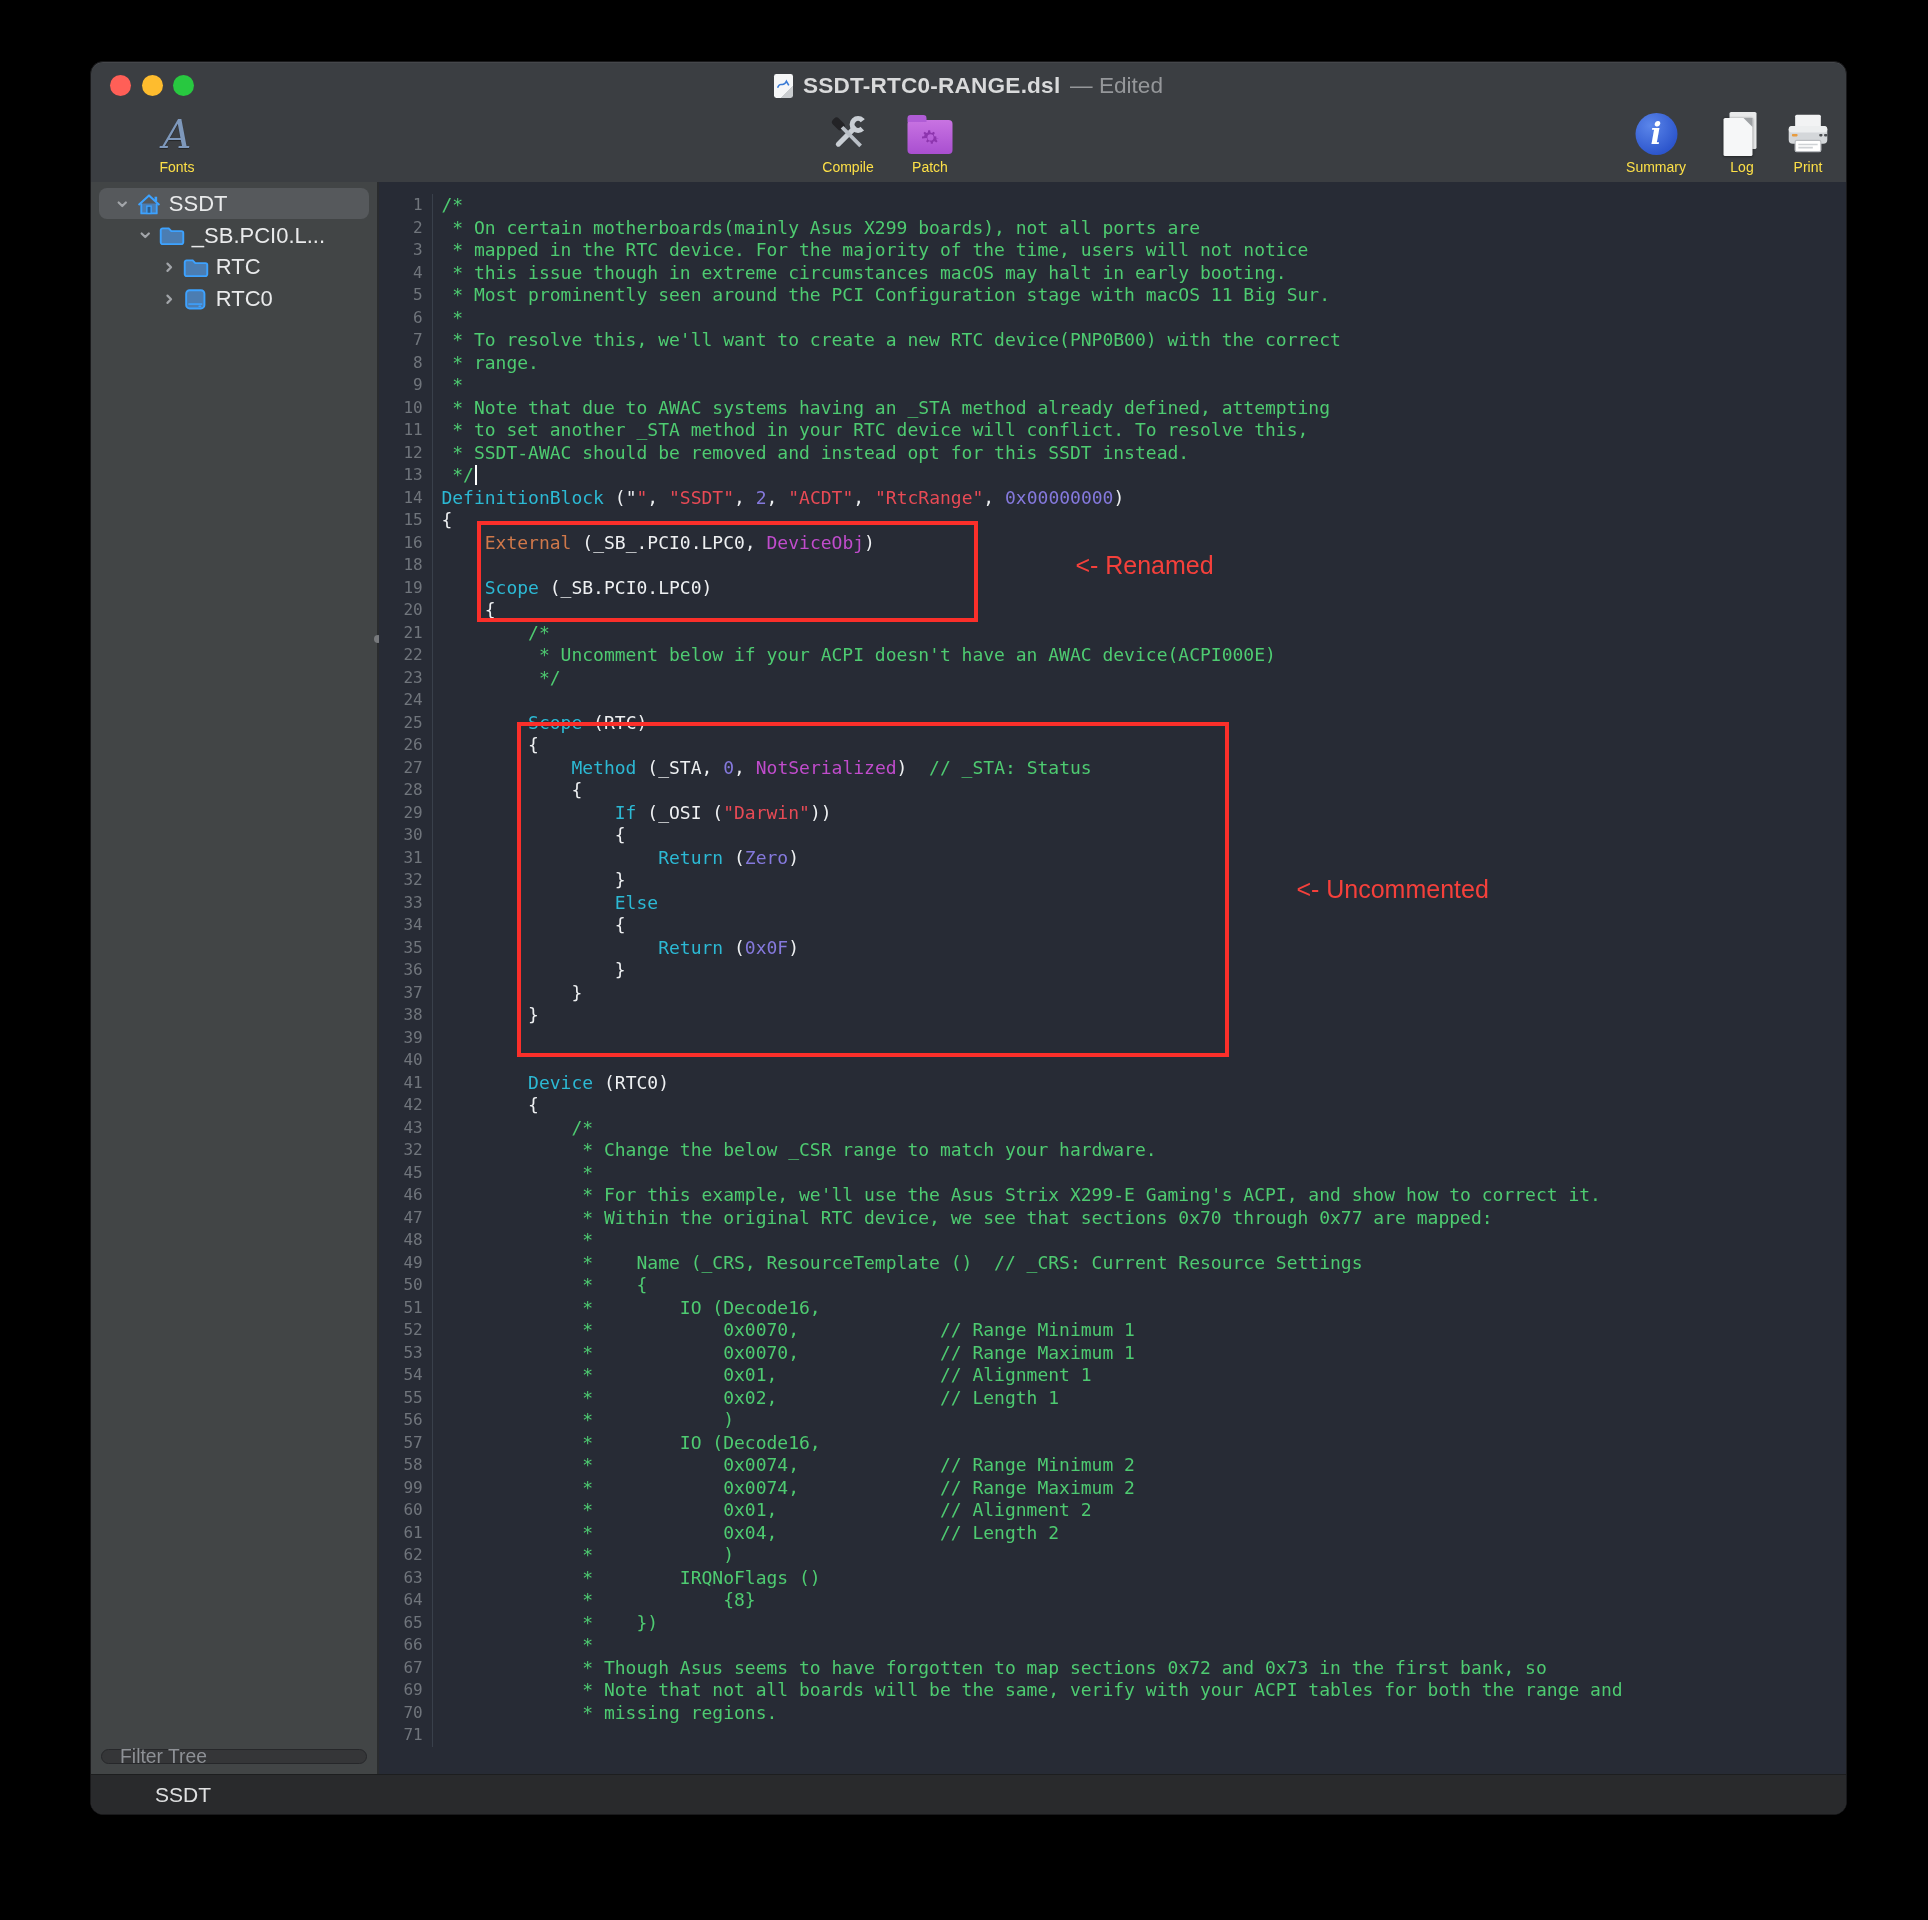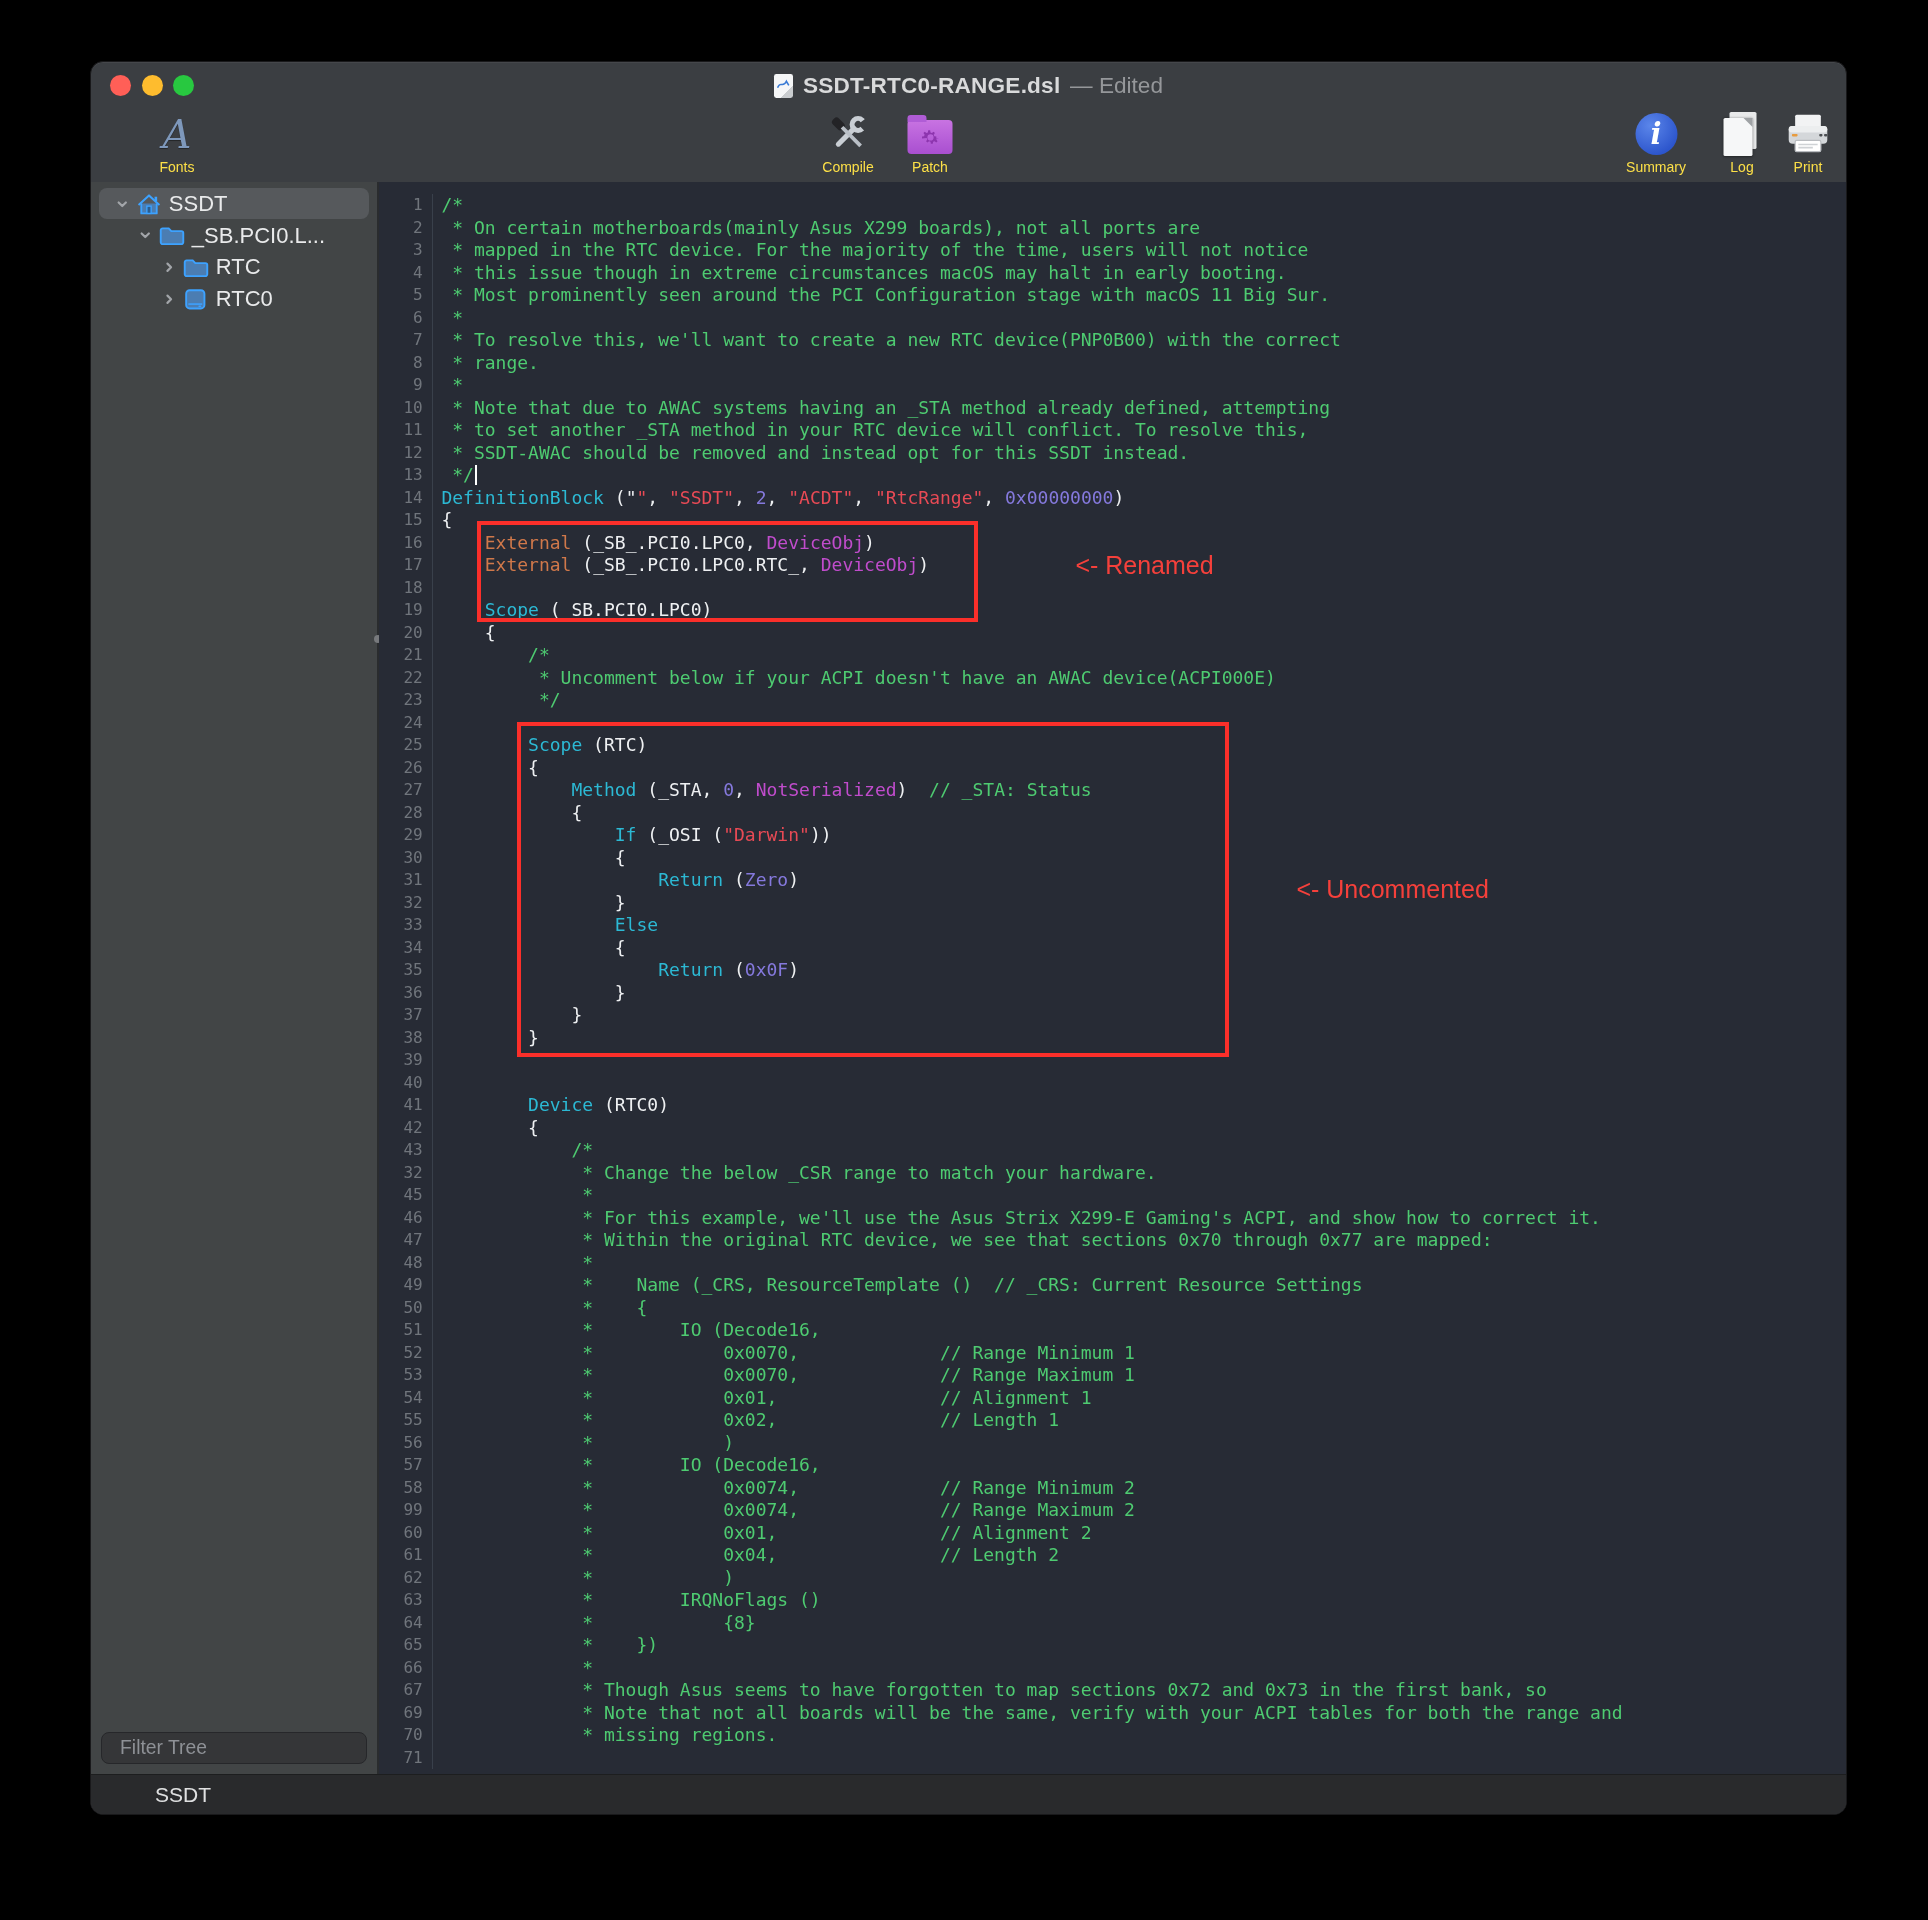--- a/index.html
+++ b/index.html
@@ -45,21 +45,21 @@
   .vdivider { width:2.4px; background:#2a2c2e; position:relative; }
   .splitdot { position:absolute; left:-3.2px; top:453px; width:8px; height:8px; border-radius:50%; background:#77797c; }
 
   .tree { flex:1 1 auto; padding-top:6.4px; overflow:hidden; }
   .trow { position:relative; height:31px; display:flex; align-items:center; margin:0 8px 0.8px 8px; border-radius:8px; }
   .trow.sel { background:#56595c; }
   .tchev { width:21px; display:flex; justify-content:center; flex:none; }
   .ticonbox { width:31px; display:flex; justify-content:center; flex:none; }
   .tlabeltxt { font-size:22px; color:#e9eaeb; white-space:nowrap; padding-left:4.8px; }
 
-  .filterwrap { flex:none; margin:4.8px 9.7px 9.7px 9.7px; height:32px; background:#353638; border:1.6px solid #26272a;
+  .filterwrap { flex:none; margin:4.8px 9.7px 9.7px 9.7px; height:15px; background:#353638; border:1.6px solid #26272a;
     border-radius:8px; display:flex; align-items:center; padding:0 12px; }
   .filterwrap input { flex:1; background:transparent; border:none; outline:none; font-size:19.3px; color:#e6e6e6; margin-left:6.4px; font-family:"Liberation Sans",sans-serif; }
   .filterwrap input::placeholder { color:#8e9196; }
 
   
   .editor { position:relative; flex:1; background:#272b35; overflow:hidden; }
   .codepane { position:absolute; inset:0; padding-top:12px; }
   .crow { display:flex; height:22.5px; white-space:pre; }
   .ln { flex:none; width:54px; padding-right:9.7px; text-align:right; font-family:"DejaVu Sans Mono", monospace;
     font-size:16px; line-height:22.5px; color:#70757c; border-right:1.6px solid #39404b; }
@@ -253,21 +253,20 @@
             <div class="crow"><span class="ln">7</span><span class="ct"><span class="cm"> * To resolve this, we'll want to create a new RTC device(PNP0B00) with the correct</span></span></div>
             <div class="crow"><span class="ln">8</span><span class="ct"><span class="cm"> * range.</span></span></div>
             <div class="crow"><span class="ln">9</span><span class="ct"><span class="cm"> *</span></span></div>
             <div class="crow"><span class="ln">10</span><span class="ct"><span class="cm"> * Note that due to AWAC systems having an _STA method already defined, attempting</span></span></div>
             <div class="crow"><span class="ln">11</span><span class="ct"><span class="cm"> * to set another _STA method in your RTC device will conflict. To resolve this,</span></span></div>
             <div class="crow"><span class="ln">12</span><span class="ct"><span class="cm"> * SSDT-AWAC should be removed and instead opt for this SSDT instead.</span></span></div>
             <div class="crow"><span class="ln">13</span><span class="ct"><span class="cm"> */</span><span class="caret"></span></span></div>
             <div class="crow"><span class="ln">14</span><span class="ct"><span class="kw">DefinitionBlock</span><span class="pl"> ("</span><span class="st">"</span><span class="pl">, </span><span class="st">"SSDT"</span><span class="pl">, </span><span class="nu">2</span><span class="pl">, </span><span class="st">"ACDT"</span><span class="pl">, </span><span class="st">"RtcRange"</span><span class="pl">, </span><span class="nu">0x00000000</span><span class="pl">)</span></span></div>
             <div class="crow"><span class="ln">15</span><span class="ct"><span class="pl">{</span></span></div>
             <div class="crow"><span class="ln">16</span><span class="ct"><span class="pl">    </span><span class="ex">External</span><span class="pl"> (_SB_.PCI0.LPC0, </span><span class="ob">DeviceObj</span><span class="pl">)</span></span></div>
-            <div class="crow"><span class="ln">17</span><span class="ct"><span class="pl">    </span><span class="ex">External</span><span class="pl"> (_SB_.PCI0.LPC0.RTC_, </span><span class="ob">DeviceObj</span><span class="pl">)</span></span></div>
             <div class="crow"><span class="ln">18</span><span class="ct"></span></div>
             <div class="crow"><span class="ln">19</span><span class="ct"><span class="pl">    </span><span class="kw">Scope</span><span class="pl"> (_SB.PCI0.LPC0)</span></span></div>
             <div class="crow"><span class="ln">20</span><span class="ct"><span class="pl">    {</span></span></div>
             <div class="crow"><span class="ln">21</span><span class="ct"><span class="cm">        /*</span></span></div>
             <div class="crow"><span class="ln">22</span><span class="ct"><span class="cm">         * Uncomment below if your ACPI doesn't have an AWAC device(ACPI000E)</span></span></div>
             <div class="crow"><span class="ln">23</span><span class="ct"><span class="cm">         */</span></span></div>
             <div class="crow"><span class="ln">24</span><span class="ct"></span></div>
             <div class="crow"><span class="ln">25</span><span class="ct"><span class="pl">        </span><span class="kw">Scope</span><span class="pl"> (RTC)</span></span></div>
             <div class="crow"><span class="ln">26</span><span class="ct"><span class="pl">        {</span></span></div>
             <div class="crow"><span class="ln">27</span><span class="ct"><span class="pl">            </span><span class="kw">Method</span><span class="pl"> (_STA, </span><span class="nu">0</span><span class="pl">, </span><span class="ob">NotSerialized</span><span class="pl">)  </span><span class="cm">// _STA: Status</span></span></div>

